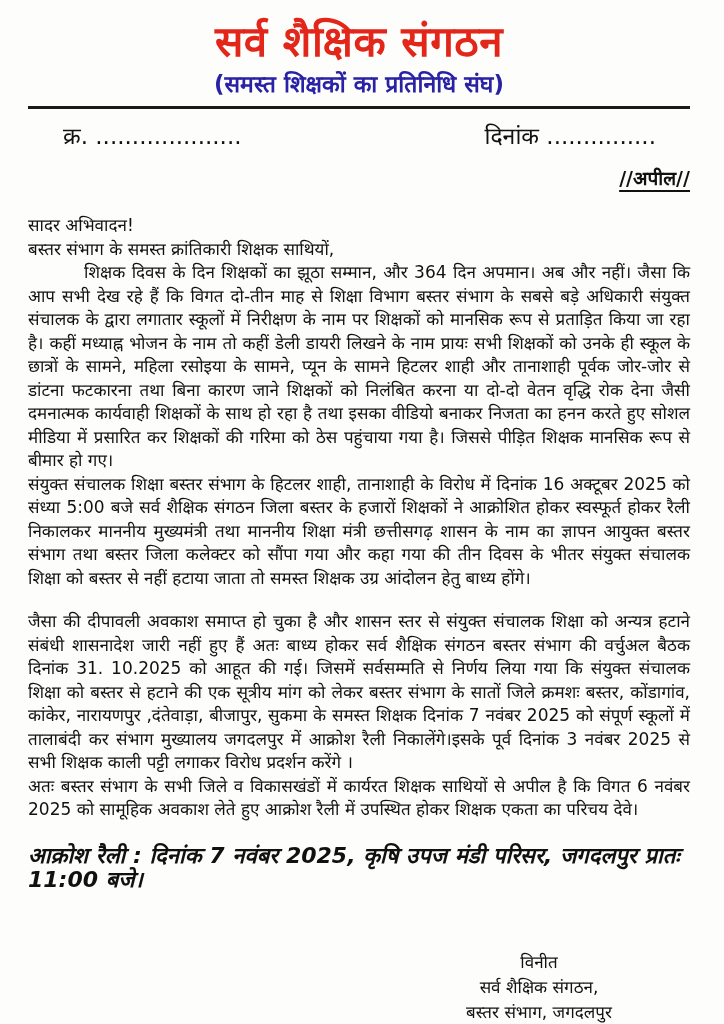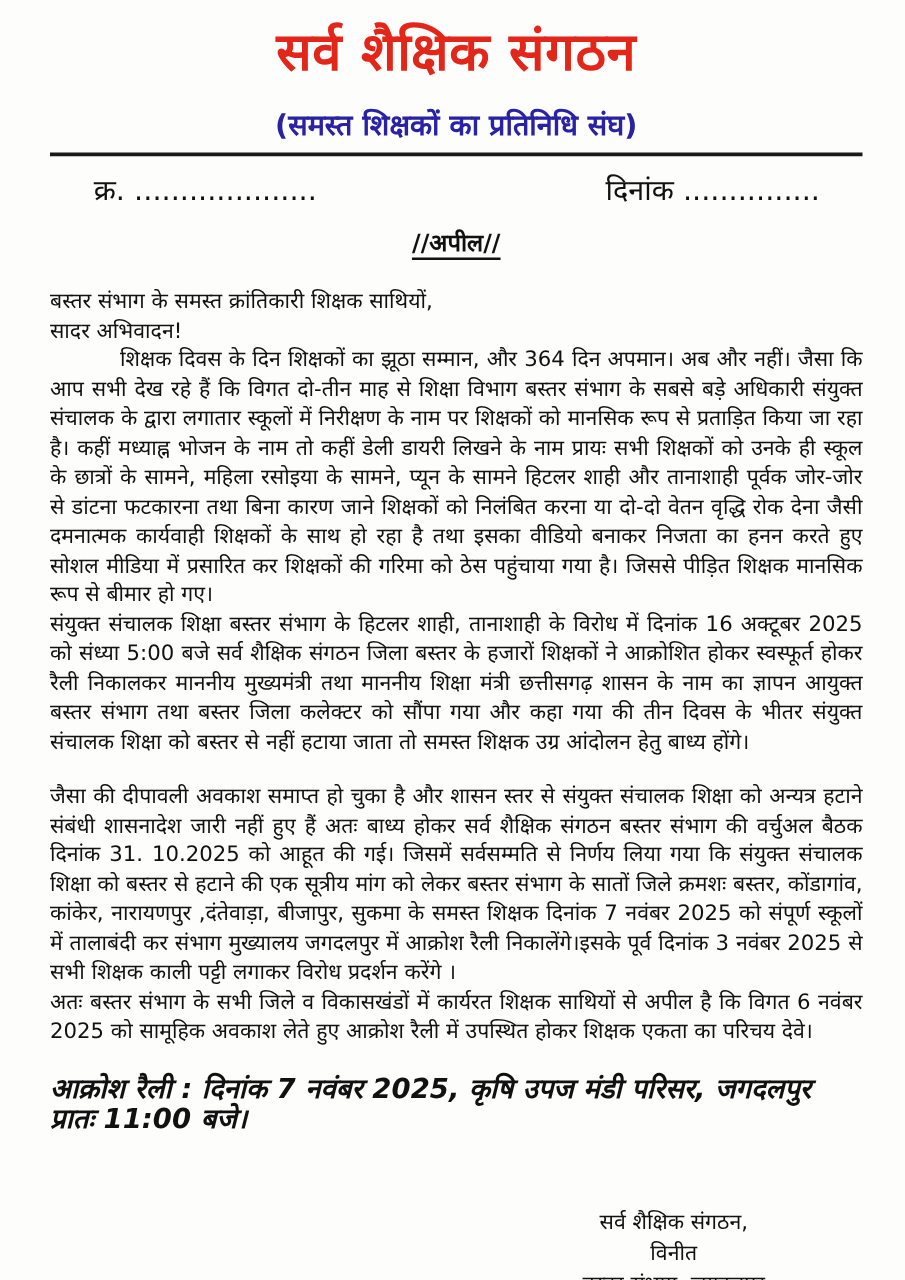--- a/index.html
+++ b/index.html
@@ -4,34 +4,34 @@
 <style>
   html,body{margin:0;padding:0;background:#888;}
   .page{
     position:relative;
     width:724px;height:1024px;
     margin:0 auto;
     background:#fdfdfc;
     font-family:"DejaVu Sans",sans-serif;
     color:#111;
     box-sizing:border-box;
-    padding:18px 34px 0 40px;
+    padding:18px 34px 0 28px;
     overflow:hidden;
   }
   header{text-align:center;}
   .org-title{
     margin:0;
     font-size:42px;
     line-height:1.12;
     font-weight:bold;
     color:var(--title_red,#e3261a);
     letter-spacing:0.5px;
   }
   .org-subtitle{
-    margin-top:18px;
+    margin-top:2px;
     font-size:23px;
     font-weight:bold;
     color:var(--subtitle_blue,#2a22a5);
   }
   .org-location{
     margin-top:1px;
     font-size:21px;
     font-weight:bold;
     color:#121212;
   }
@@ -41,21 +41,21 @@
     margin:7px 0 0 0;
   }
   .meta{
     display:flex;
     justify-content:space-between;
     padding:10px 34px 0 35px;
     font-size:23px;
     text-align:right;
   }
   .appeal-heading{
-    text-align:center;
+    text-align:right;
     font-size:19px;
     font-weight:bold;
     margin-top:14px;
     text-decoration:underline;
     text-underline-offset:5px;
     text-decoration-thickness:1.5px;
   }
   .salutation{
     margin-top:22px;
     font-size:17px;
@@ -99,30 +99,30 @@
   <hr class="rule">
 
   <div class="meta">
     <span>क्र. ....................</span>
     <span>दिनांक ...............</span>
   </div>
 
   <div class="appeal-heading">//अपील//</div>
 
   <div class="salutation">
+    <div>सादर अभिवादन!</div>
     <div>बस्तर संभाग के समस्त क्रांतिकारी शिक्षक साथियों,</div>
-    <div>सादर अभिवादन!</div>
   </div>
 
   <p class="para indent">शिक्षक दिवस के दिन शिक्षकों का झूठा सम्मान, और 364 दिन अपमान। अब और नहीं।  जैसा कि आप सभी देख रहे हैं कि विगत दो-तीन माह से शिक्षा विभाग बस्तर संभाग के सबसे बड़े अधिकारी संयुक्त संचालक के द्वारा लगातार स्कूलों में निरीक्षण के नाम पर शिक्षकों को मानसिक रूप से प्रताड़ित किया जा रहा है।  कहीं मध्याह्न भोजन के नाम तो कहीं डेली डायरी लिखने के नाम प्रायः सभी शिक्षकों को उनके ही स्कूल के छात्रों के सामने, महिला रसोइया के सामने, प्यून के सामने हिटलर शाही और तानाशाही पूर्वक जोर-जोर से डांटना फटकारना तथा बिना कारण जाने शिक्षकों को निलंबित करना या दो-दो वेतन वृद्धि रोक देना जैसी दमनात्मक कार्यवाही शिक्षकों के साथ हो रहा है तथा इसका वीडियो बनाकर निजता का हनन करते हुए सोशल मीडिया में प्रसारित कर शिक्षकों की गरिमा को ठेस पहुंचाया गया है। जिससे पीड़ित शिक्षक मानसिक रूप से बीमार हो गए।</p>
   <p class="para">संयुक्त संचालक शिक्षा बस्तर संभाग के हिटलर शाही, तानाशाही के विरोध में दिनांक 16 अक्टूबर 2025 को संध्या 5:00 बजे सर्व शैक्षिक संगठन जिला बस्तर के हजारों शिक्षकों ने आक्रोशित होकर स्वस्फूर्त होकर रैली निकालकर माननीय मुख्यमंत्री तथा माननीय शिक्षा मंत्री छत्तीसगढ़ शासन के नाम का ज्ञापन आयुक्त बस्तर संभाग तथा बस्तर जिला कलेक्टर को सौंपा गया और कहा गया की तीन दिवस के भीतर संयुक्त संचालक शिक्षा को बस्तर से नहीं हटाया जाता तो समस्त शिक्षक उग्र आंदोलन हेतु बाध्य होंगे।</p>
   <p class="para gap">जैसा की दीपावली अवकाश समाप्त हो चुका है और शासन स्तर से संयुक्त संचालक शिक्षा को अन्यत्र हटाने संबंधी शासनादेश जारी नहीं हुए हैं अतः बाध्य होकर सर्व शैक्षिक संगठन बस्तर संभाग की वर्चुअल बैठक दिनांक 31. 10.2025 को आहूत की गई। जिसमें सर्वसम्मति से निर्णय लिया गया कि संयुक्त संचालक शिक्षा को बस्तर से हटाने की एक सूत्रीय मांग को लेकर बस्तर संभाग के सातों जिले क्रमशः बस्तर, कोंडागांव, कांकेर, नारायणपुर ,दंतेवाड़ा, बीजापुर, सुकमा के समस्त शिक्षक दिनांक 7 नवंबर 2025 को संपूर्ण स्कूलों में तालाबंदी कर संभाग मुख्यालय जगदलपुर में आक्रोश रैली निकालेंगे।इसके पूर्व दिनांक 3 नवंबर 2025 से सभी शिक्षक काली पट्टी लगाकर विरोध प्रदर्शन करेंगे ।</p>
   <p class="para">अतः बस्तर संभाग के सभी जिले व विकासखंडों में कार्यरत शिक्षक साथियों से अपील है कि विगत 6 नवंबर 2025 को सामूहिक अवकाश लेते हुए आक्रोश रैली में उपस्थित होकर शिक्षक एकता का परिचय देवे।</p>
 
   <p class="rally">आक्रोश रैली :  दिनांक 7 नवंबर 2025, कृषि उपज मंडी परिसर, जगदलपुर प्रातः 11:00 बजे।</p>
 
   <div class="signature">
+    <div>विनीत</div>
     <div>सर्व शैक्षिक संगठन,</div>
-    <div>विनीत</div>
     <div>बस्तर संभाग, जगदलपुर</div>
   </div>
 
 </div>
 
 </body></html>

